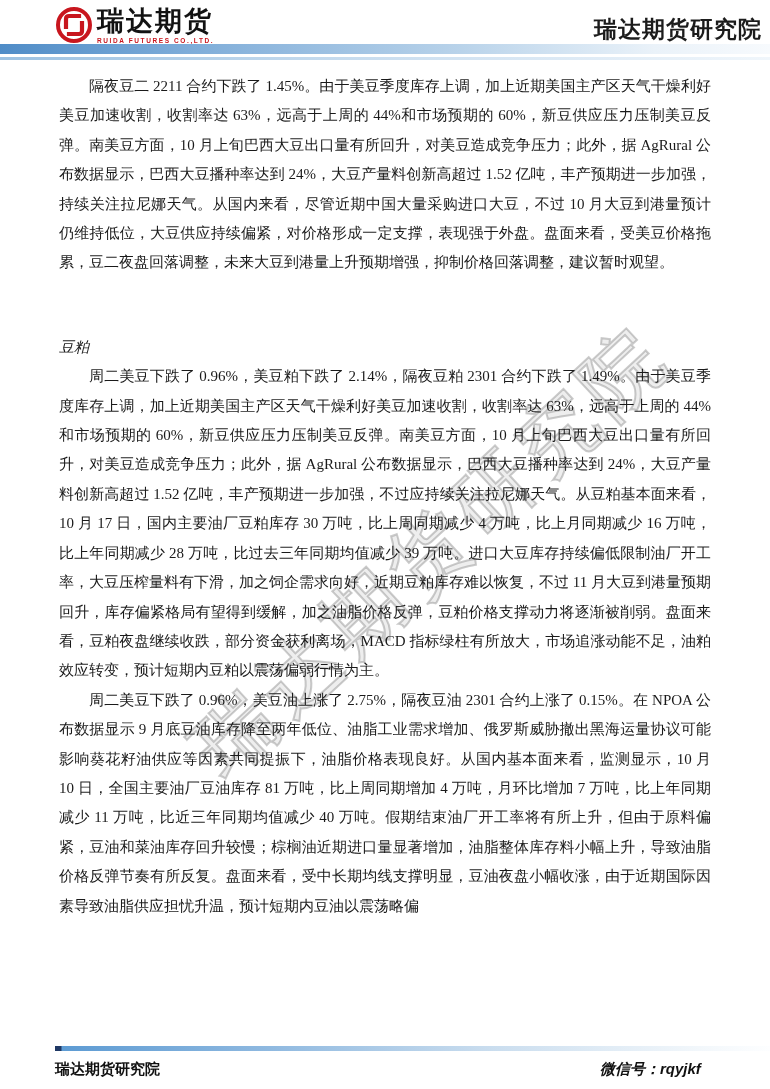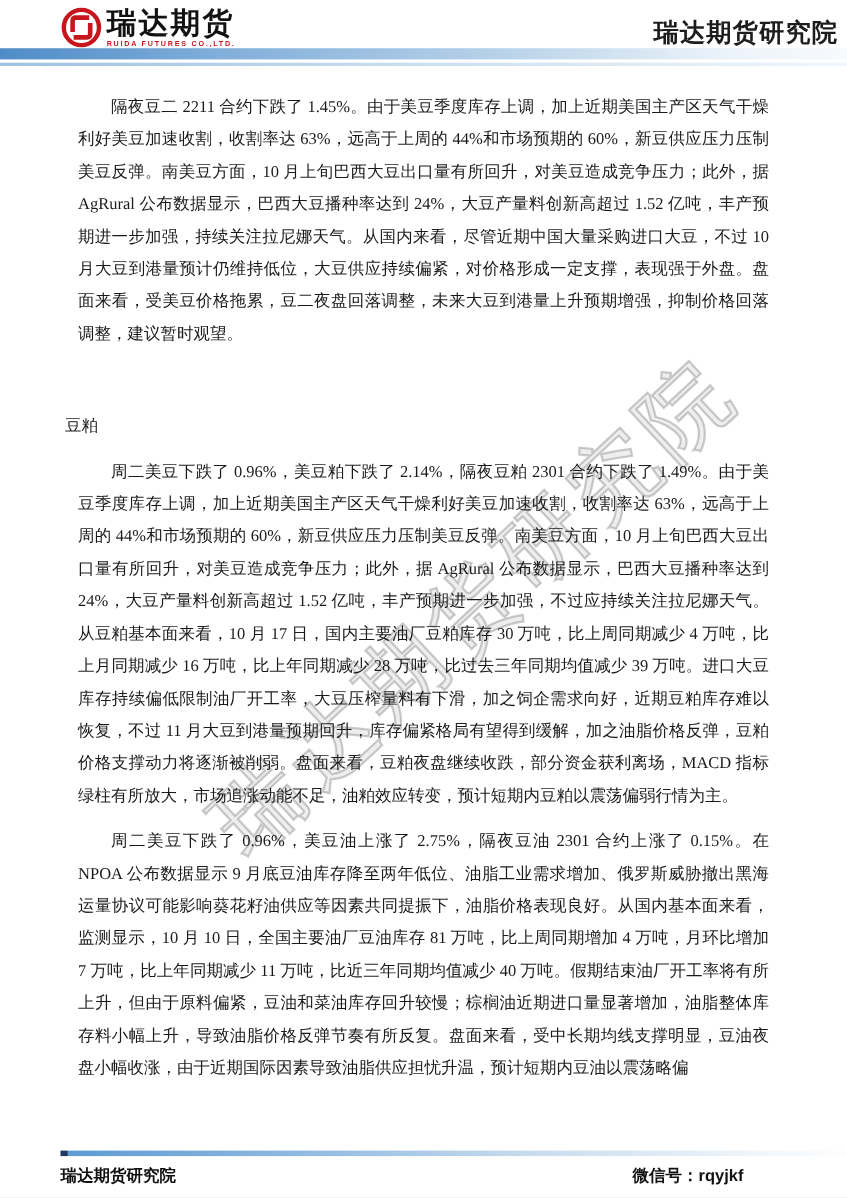--- a/index.html
+++ b/index.html
@@ -48,36 +48,36 @@
     -webkit-text-stroke:2px rgba(130,130,130,0.42);
     font-family:"Liberation Serif","DejaVu Serif",serif;
     z-index:1;pointer-events:none;
   }
   
   .content{
     position:absolute;left:59px;top:72px;width:652px;z-index:2;
     font-size:15px;line-height:29.4px;
     text-align:justify;text-justify:inter-ideograph;
   }
-  .para{margin:12px;text-indent:2em;}
+  .para{margin:0;text-indent:2em;}
   .sec-heading{
-    margin:55px 0 0 0;font-size:15px;font-weight:400;line-height:29.4px;
+    margin:55px 0 0 0;font-size:15px;font-weight:400;line-height:29.4px;font-style:italic;
   }
   .sec-heading.oil{margin-top:88px;}
   
   .fbar{position:absolute;top:1046px;left:55px;width:715px;height:5px;
     background:linear-gradient(to right,#1f3864 0px,#1f3864 6px,#5d9bd3 7px,#8fb9e0 30%,#c8dcee 60%,#f2f7fb 90%,#fdfeff 100%);}
   .footer-row{
     position:absolute;top:1060px;left:55px;width:660px;height:24px;
     font-family:"Liberation Sans","DejaVu Sans",sans-serif;
     font-weight:700;font-size:15px;color:#111;
   }
   .f-org{position:absolute;left:0;top:0;}
   .f-hotline{position:absolute;left:258px;top:0;}
-  .f-wechat{position:absolute;left:520px;top:0;}
+  .f-wechat{position:absolute;left:545px;top:0;font-style:italic;}
 </style>
 </head>
 <body>
 
 <div class="page">
 
   <div class="header">
     <div class="logo">
       <svg class="logo-icon" viewBox="0 0 38 38" xmlns="http://www.w3.org/2000/svg">
         <circle cx="19" cy="19" r="16" fill="none" stroke="#c8161e" stroke-width="4"></circle>

